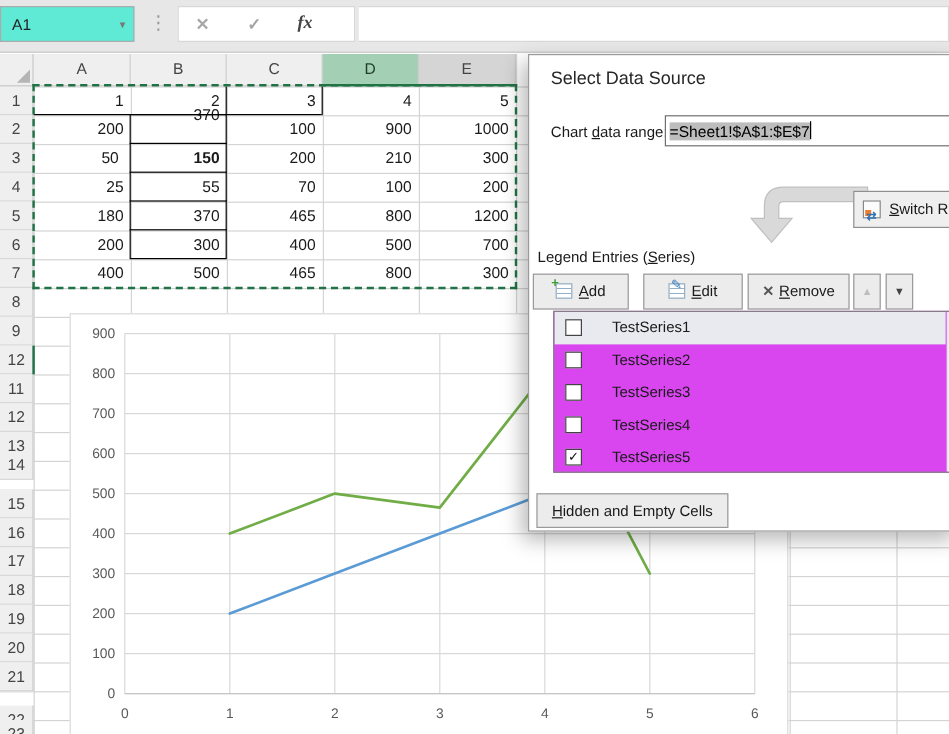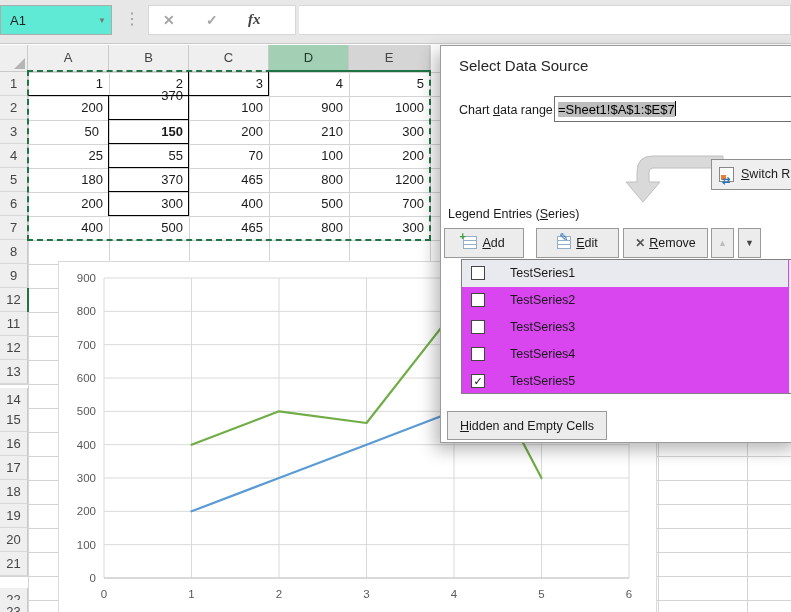--- a/index.html
+++ b/index.html
@@ -158,21 +158,21 @@
       <div class="rowhead" style="top: 144px; height: 24px; line-height: 24px;">4</div>
       <div class="rowhead" style="top: 168px; height: 24px; line-height: 24px;">5</div>
       <div class="rowhead" style="top: 192px; height: 24px; line-height: 24px;">6</div>
       <div class="rowhead" style="top: 216px; height: 24px; line-height: 24px;">7</div>
       <div class="rowhead" style="top: 240px; height: 24px; line-height: 24px;">8</div>
       <div class="rowhead" style="top: 264px; height: 24px; line-height: 24px;">9</div>
       <div class="rowhead" style="top: 288px; height: 24px; line-height: 24px;">12</div>
       <div class="rowhead" style="top: 312px; height: 24px; line-height: 24px;">11</div>
       <div class="rowhead" style="top: 336px; height: 24px; line-height: 24px;">12</div>
       <div class="rowhead" style="top: 360px; height: 24px; line-height: 24px;">13</div>
-      <div class="rowhead" style="top: 376px; height: 24px; line-height: 24px; margin-top: 12px;">14</div>
+      <div class="rowhead" style="top: 376px; height: 24px; line-height: 24px;">14</div>
       <div class="rowhead" style="top: 408px; height: 24px; line-height: 24px;">15</div>
       <div class="rowhead" style="top: 432px; height: 24px; line-height: 24px;">16</div>
       <div class="rowhead" style="top: 456px; height: 24px; line-height: 24px;">17</div>
       <div class="rowhead" style="top: 480px; height: 24px; line-height: 24px;">18</div>
       <div class="rowhead" style="top: 504px; height: 24px; line-height: 24px;">19</div>
       <div class="rowhead" style="top: 528px; height: 24px; line-height: 24px;">20</div>
       <div class="rowhead" style="top: 552px; height: 24px; line-height: 24px;">21</div>
       <div class="rowhead" style="top: 588px; height: 24px; line-height: 24px;">22</div>
       <div class="rowhead" style="top: 600px; height: 24px; line-height: 24px;">23</div>
       <div class="cell" style="left: 30px; top: 76px; width: 73px;">1</div>

